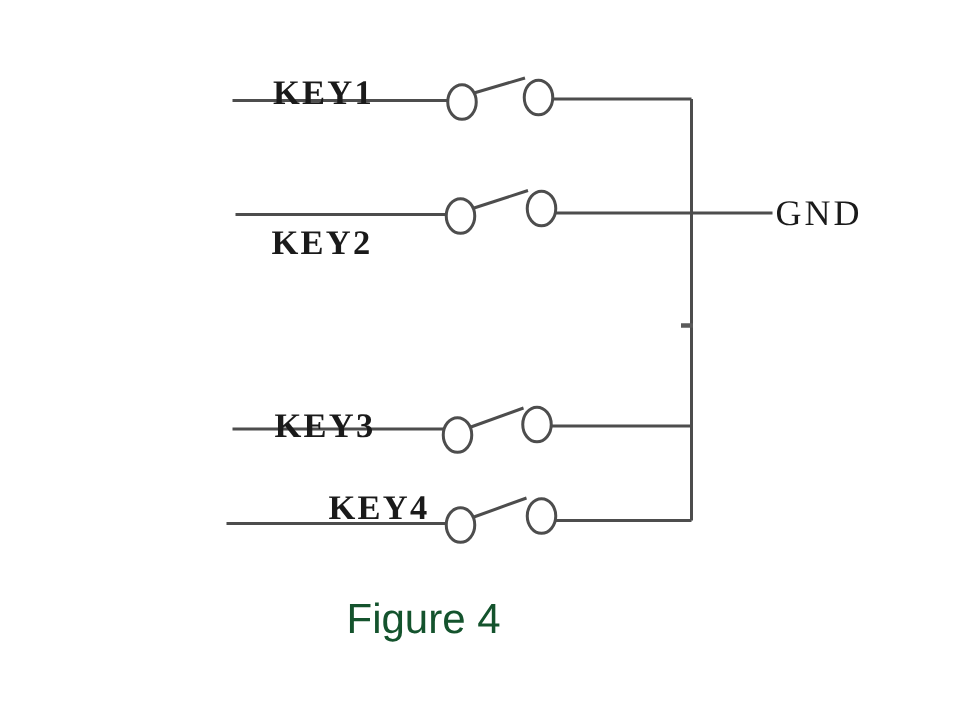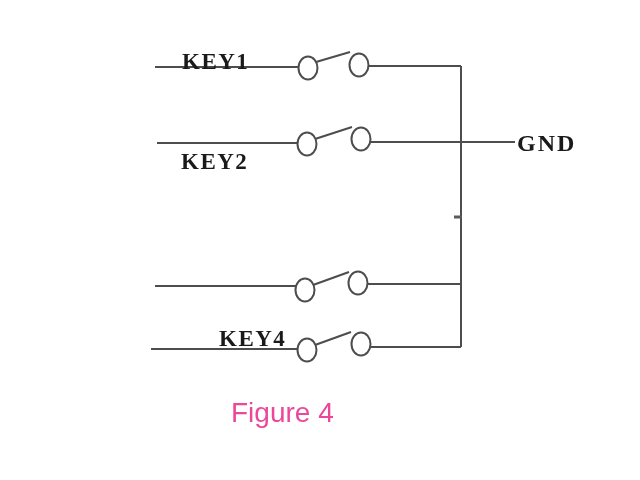--- a/index.html
+++ b/index.html
@@ -36,37 +36,37 @@
     position: absolute;
     font-family: "Liberation Serif", "DejaVu Serif", serif;
     font-size: 23px;
     font-weight: 700;
     letter-spacing: 1.5px;
     color: var(--label-text);
     line-height: 1.1;
     white-space: nowrap;
   }
   .net-label.light {
-    font-weight: 700;
+    font-weight: 400;
     letter-spacing: 2px;
     font-size: 24px;
   }
   #lbl-key1 { left: 182px; top: 49px; }
   #lbl-key2 { left: 181px; top: 125px; margin-top: 24px; }
   #lbl-key3 { left: 183px; top: 271px; }
   #lbl-key4 { left: 184px; top: 326px; margin-left: 35px; }
   #lbl-gnd  { left: 517px; top: 130px; }
   .caption {
     position: absolute;
     left: 231px;
     top: 397px;
     font-family: "Liberation Sans", "DejaVu Sans", sans-serif;
     font-size: 28px;
     font-weight: 400;
-    color: #ec4899;
+    color: #14532d;
     white-space: nowrap;
   }
 </style>
 </head>
 <body>
 
 <div class="page">
 
   <svg class="canvas" width="640" height="480" viewBox="0 0 640 480">
 
@@ -109,18 +109,19 @@
         <ellipse class="contact" cx="361" cy="344" rx="9.5" ry="11.5"></ellipse>
       </g>
     </g>
 
     <line class="wire" x1="461" y1="66" x2="461" y2="347"></line>
     <line class="tick" x1="454" y1="217" x2="462" y2="217"></line>
   </svg>
 
   <div class="net-label" id="lbl-key1">KEY1</div>
   <div class="net-label" id="lbl-key2">KEY2</div>
+  <div class="net-label" id="lbl-key3">KEY3</div>
   <div class="net-label" id="lbl-key4">KEY4</div>
   <div class="net-label light" id="lbl-gnd">GND</div>
 
   <div class="caption">Figure 4</div>
 
 </div>
 
 </body></html>

